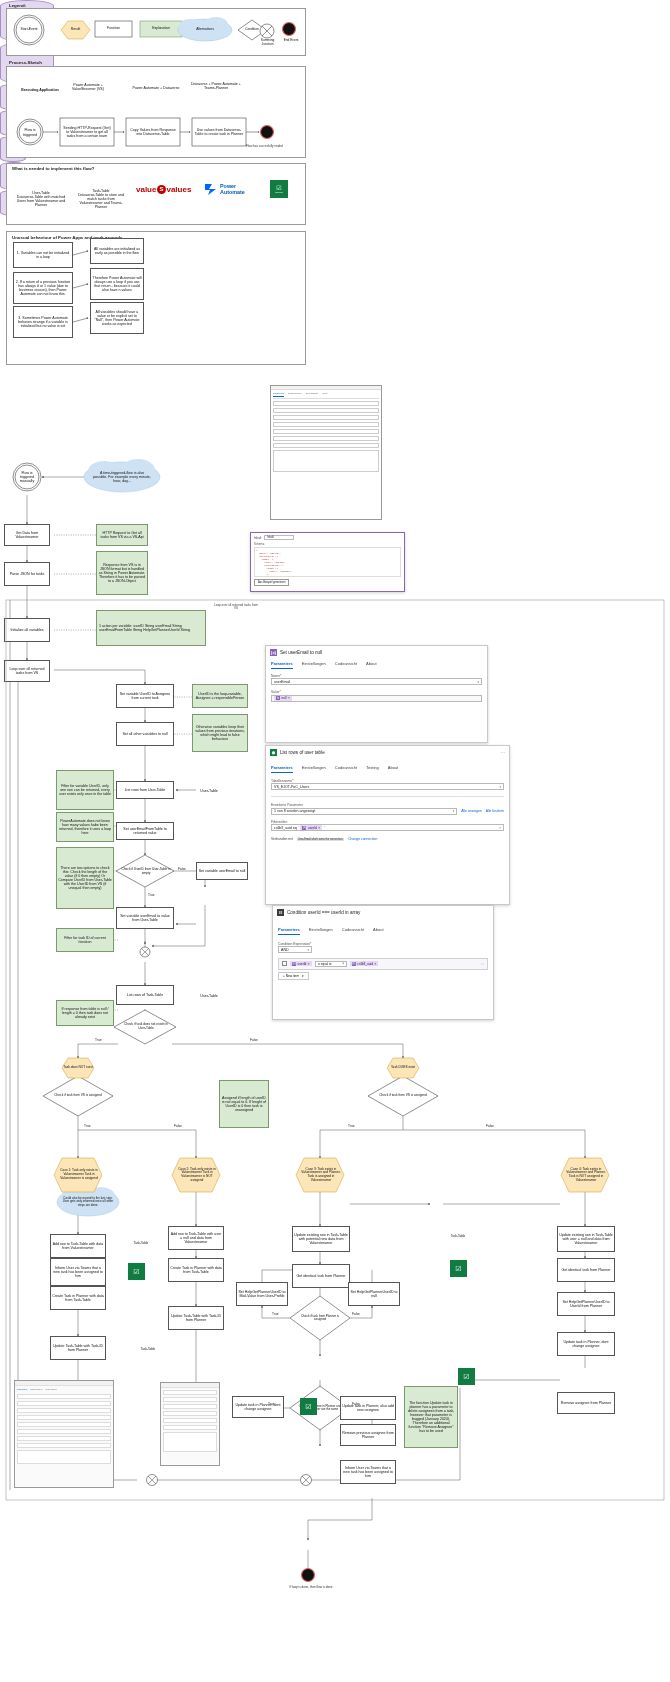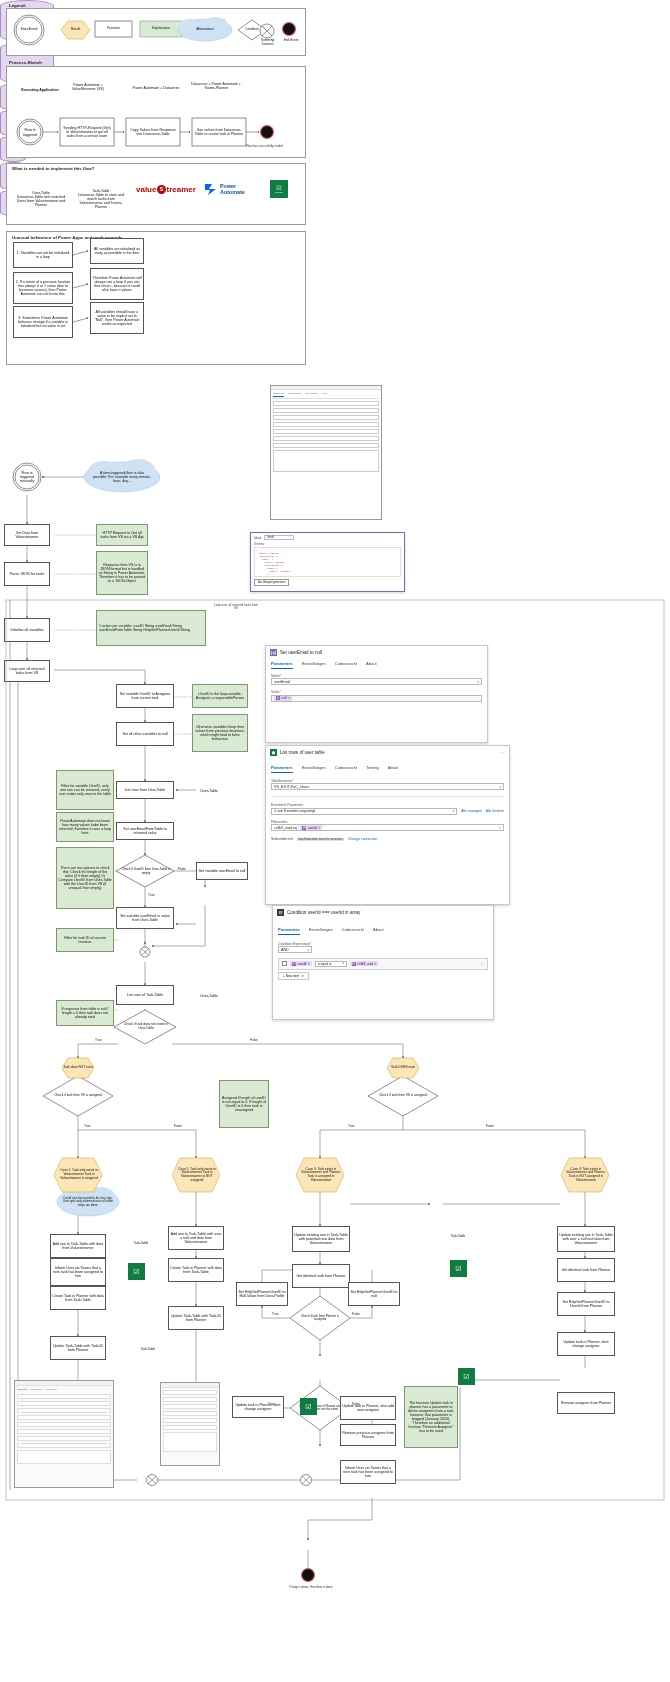--- a/index.html
+++ b/index.html
@@ -110,21 +110,21 @@
 <div class="node" style="left:15px;top:180px;width:52px;height:38px;white-space:pre-line;">User-Table
 Dataverse-Table with matched Users from Valuestreamer and Planner</div>
 <div class="cyl" style="left:74px;top:177px;width:54px;height:42px;"></div>
 <div class="node" style="left:75px;top:180px;width:52px;height:38px;white-space:pre-line;">Task-Table
 Dataverse-Table to store and match tasks from Valuestreamer and Teams-Planner</div>
 
 <div style="position:absolute;left:136px;top:183px;width:62px;height:12px;display:flex;align-items:center;">
   <span style="color:#c00000;font-weight:bold;font-size:8px;">value</span>
   <span style="width:9px;height:9px;background:#c00000;border-radius:50%;display:inline-flex;align-items:center;justify-content:center;color:#fff;font-size:6px;font-weight:bold;margin:0 .5px;">S</span>
 
-  <span style="color:#c00000;font-weight:bold;font-size:8px;">treamer</span>
+  <span style="color:#c00000;font-weight:bold;font-size:8px;">values</span>
 </div>
 <div style="position:absolute;left:204px;top:180px;width:60px;height:18px;display:flex;align-items:center;gap:2px;">
   <svg width="14" height="14" viewBox="0 0 14 14">
     <path d="M1,2 L8,2 L5,7 L12,7 L4,13 L6,8 L1,8 Z" fill="#0066ff"></path>
   </svg>
   <div>
     <div style="color:#0b5cab;font-weight:bold;font-size:5.4px;">Power</div>
     <div style="color:#0b5cab;font-weight:bold;font-size:5.4px;">Automate</div>
   </div>
 </div>

